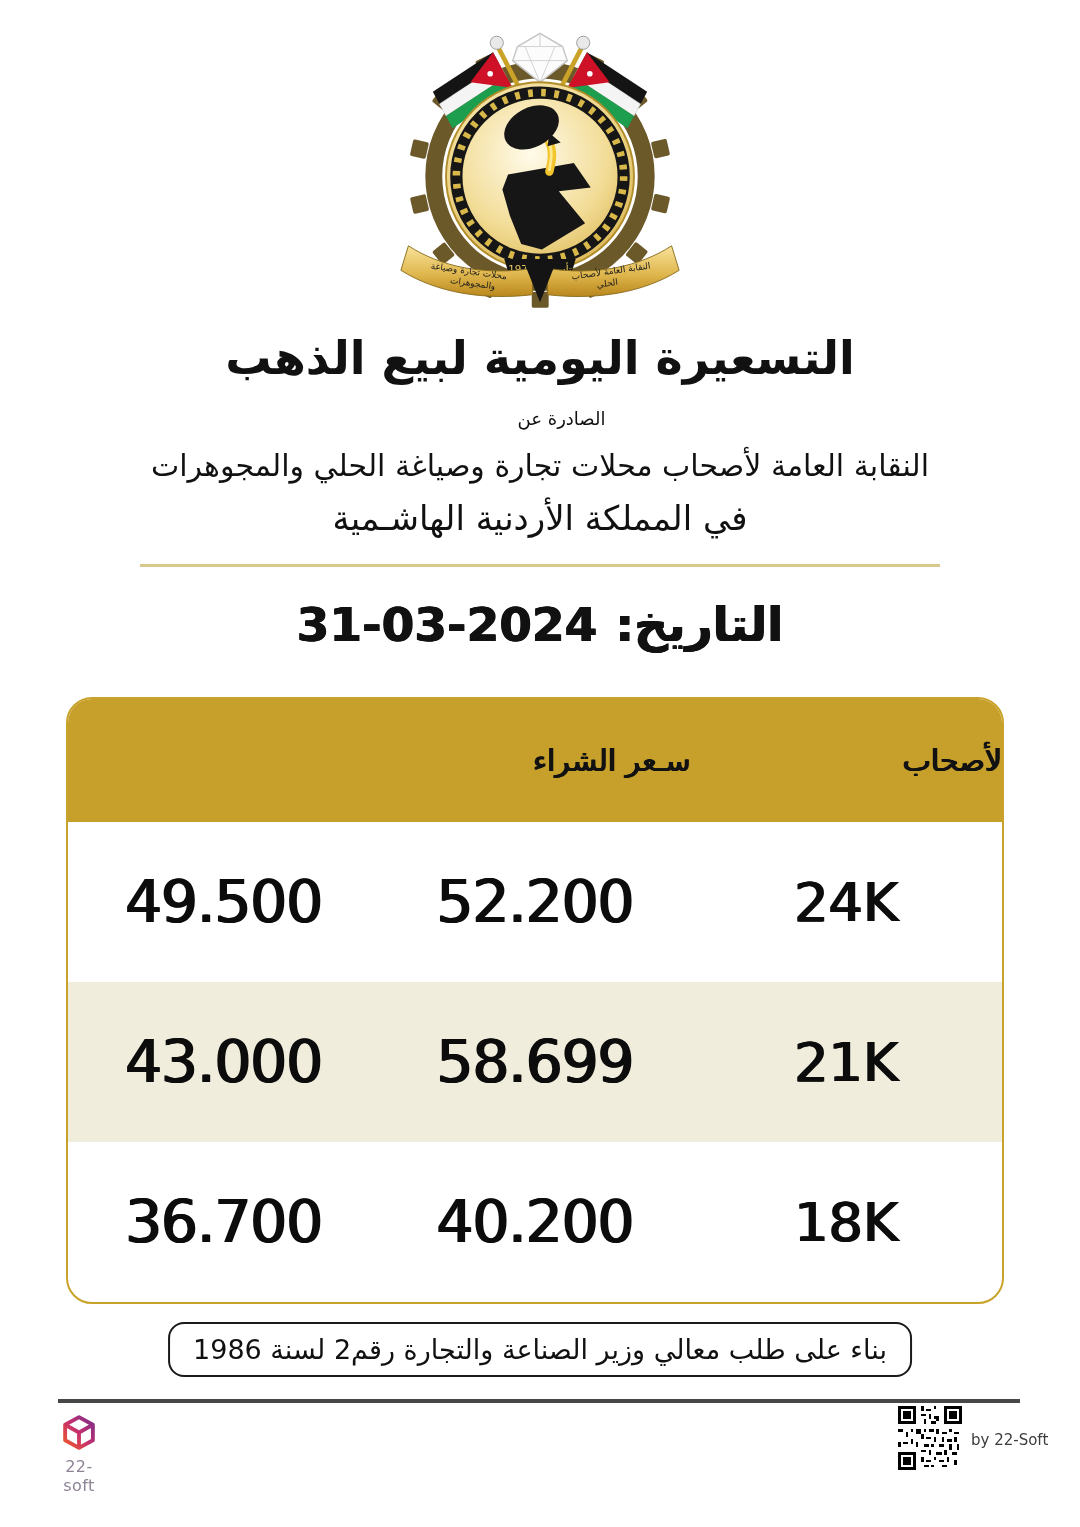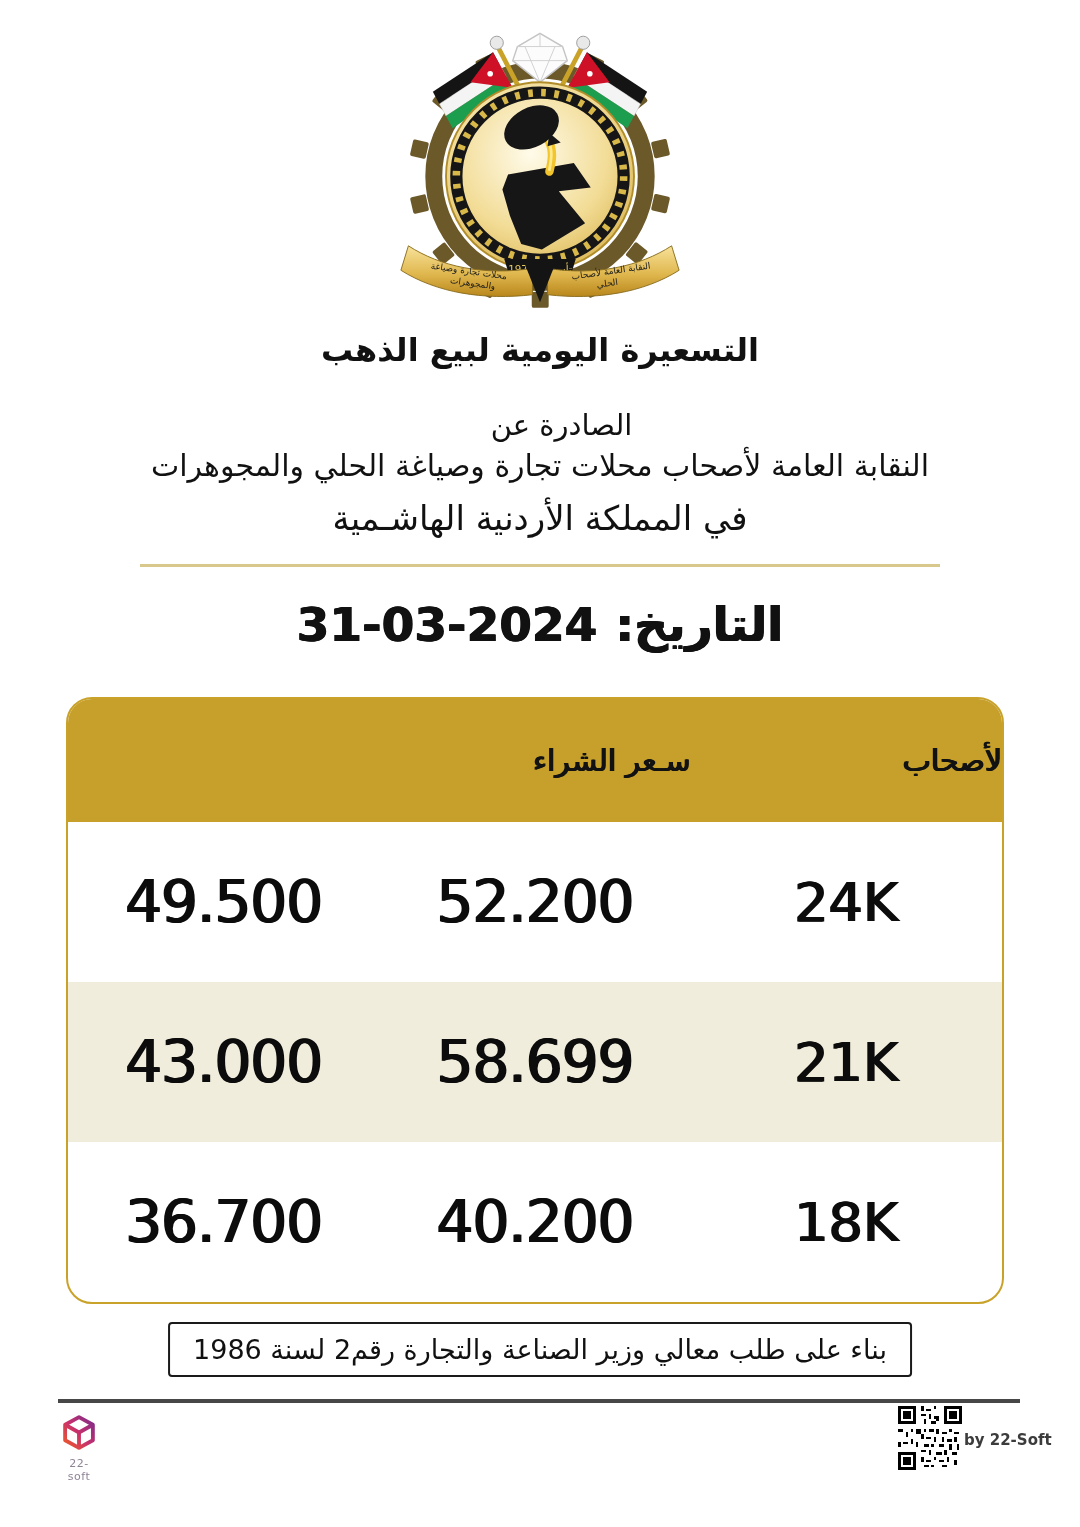--- a/index.html
+++ b/index.html
@@ -3,22 +3,22 @@
 <meta charset="utf-8">
 <style>
   * { margin:0; padding:0; box-sizing:border-box; }
   html,body { background:#fff; }
   .page {
     position:relative; width:1080px; height:1527px; background:#ffffff;
     font-family:"DejaVu Sans", sans-serif; overflow:hidden; margin:0 auto;
   }
   .logo-wrap { position:absolute; top:22px; left:50%; transform:translateX(-50%); }
   .center-text { position:absolute; left:0; width:100%; text-align:center; color:#111; }
-  .title    { top:331px; font-size:32px; font-weight:bold; }
-  .issued   { top:408px; font-size:29px;padding-left:43px; }
+  .title    { top:331px; font-size:46px; font-weight:bold; }
+  .issued   { top:408px; font-size:18px;padding-left:43px; }
   .syndicate{ top:448px; font-size:30px; }
   .kingdom  { top:498px; font-size:34px;text-align:center; }
   .gold-underline { position:absolute; top:564px; left:140px; width:800px; height:3px; background:#D8C88C; }
   .date-line{
     position:absolute; top:597px; left:0; width:100%;
     display:flex; justify-content:center; gap:18px; direction:rtl;
     font-size:47px; font-weight:bold; color:#111;
     text-shadow:0.6px 0 currentColor, -0.6px 0 currentColor;
   }
   .price-table{
@@ -38,27 +38,27 @@
     height:160px; align-items:center;
   }
   .trow.beige{ background:#F1EDDC; }
   .td{
     text-align:center; font-size:58px; font-weight:normal; color:#0c0c0c;
     text-shadow:1px 0 currentColor, -1px 0 currentColor; letter-spacing:-1px;
   }
   .td.karat{ font-size:54px; letter-spacing:0; }
   .note-box{
     position:absolute; top:1322px; left:50%; transform:translateX(-50%);
-    border:2.5px solid #1a1a1a; border-radius:4px; padding:10px 23px;
+    border:2.5px solid #1a1a1a; border-radius:16px; padding:10px 23px;
     font-size:27px; color:#111; direction:rtl; white-space:nowrap;
   }
   .bottom-divider{ position:absolute; top:1399px; left:58px; width:962px; height:3.5px; background:#474747; }
   .brand{ position:absolute; left:60px; top:1414px; width:38px; text-align:center; }
-  .brand-name{ font-size:11px; color:#8f8396; margin-top:2px; letter-spacing:0.5px; }
-  .qr-wrap{ position:absolute; left:898px; top:1406px; display:flex; align-items:flex-start; gap:2px;font-weight:bold; }
+  .brand-name{ font-size:16px; color:#8f8396; margin-top:2px; letter-spacing:0.5px; }
+  .qr-wrap{ position:absolute; left:898px; top:1406px; display:flex; align-items:flex-start; gap:9px; }
   .credit{ font-size:15px; color:#3c3c3c; margin-top:25px; white-space:nowrap; }
   svg text { font-family:"DejaVu Sans", sans-serif; }
 </style>
 </head>
 <body>
 
 <div class="page">
 
   <div class="logo-wrap">
     <svg width="282" height="301" viewBox="0 0 300 320">

